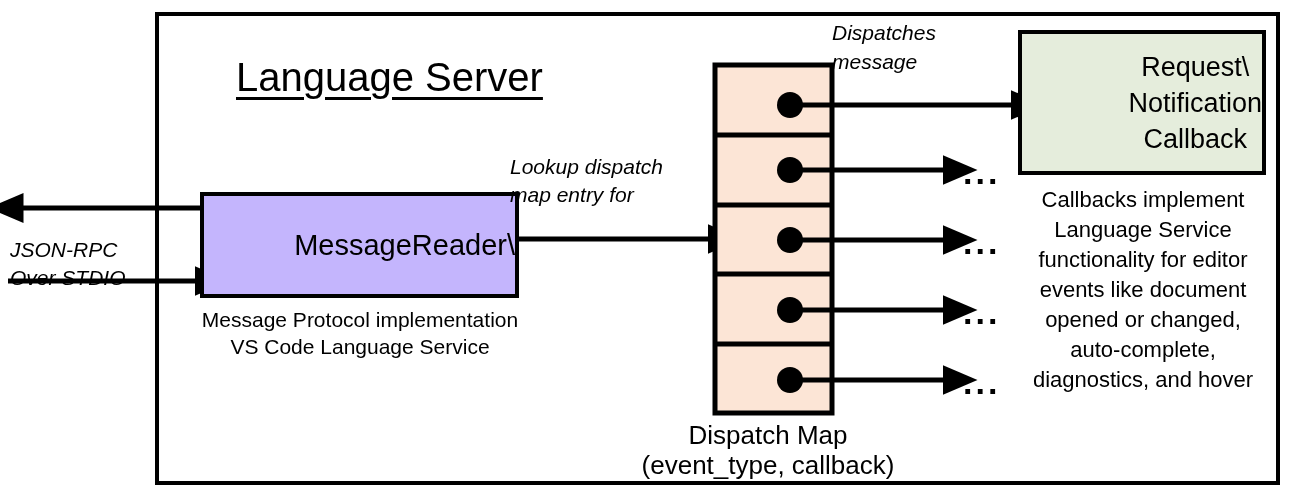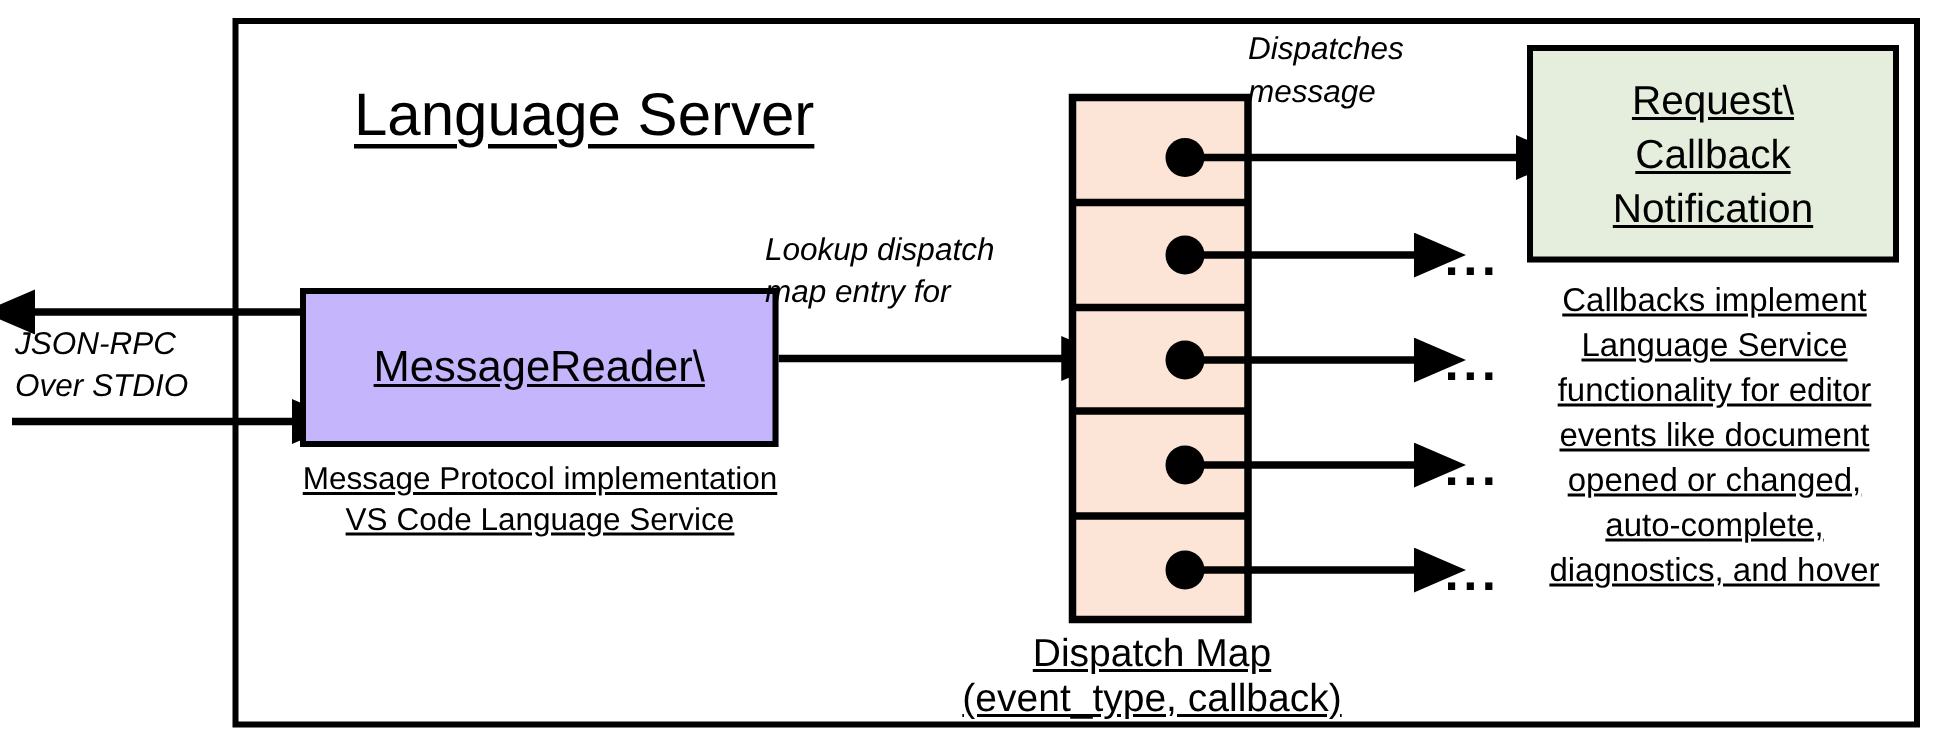--- a/index.html
+++ b/index.html
@@ -52,23 +52,22 @@
     text-underline-offset: 6px;
     text-decoration-thickness: 3px;
   }
 
   
   .box {
     box-sizing: border-box;
     border: 4px solid #000000;
     display: flex;
     align-items: center;
-    justify-content: center;
+    justify-content: flex-end;
     text-align: center;
-    text-decoration: underline;
   }
   .box-reader {
     left: 200px;
     top: 192px;
     width: 319px;
     height: 106px;
     background: #c4b5fd;
     font-size: 29px;
     line-height: 38px;
   }
@@ -80,21 +79,20 @@
     background: #E5EDDC;
     font-size: 27px;
     line-height: 36px;
   }
 
   
   .caption {
     text-align: center;
     font-size: 21px;
     line-height: 27px;
-    text-decoration: underline;
   }
   .caption-reader {
     left: 190px;
     top: 306px;
     width: 340px;
   }
   .caption-dispatch {
     left: 608px;
     top: 420px;
     width: 320px;
@@ -110,21 +108,21 @@
   }
 
   
   .edge-label {
     font-style: italic;
     font-size: 21px;
     line-height: 28px;
   }
   .label-jsonrpc {
     left: 10px;
-    top: 216px;
+    top: 236px;
     width: 165px;
   }
   .label-lookup {
     left: 510px;
     top: 153px;
     width: 190px;
   }
   .label-dispatches {
     left: 832px;
     top: 18px;
@@ -238,22 +236,22 @@
   </div>
 
   <div class="lyr ellipsis" style="left:963px; top:162px; width:50px;">...</div>
   <div class="lyr ellipsis" style="left:963px; top:232px; width:50px;">...</div>
   <div class="lyr ellipsis" style="left:963px; top:302px; width:50px;">...</div>
   <div class="lyr ellipsis" style="left:963px; top:372px; width:50px;">...</div>
 
   <div class="lyr box box-callback">
     <div>
       <div>Request\</div>
+      <div>Notification</div>
       <div>Callback</div>
-      <div>Notification</div>
     </div>
   </div>
 
   <div class="lyr caption caption-callback">
     <div>Callbacks implement</div>
     <div>Language Service</div>
     <div>functionality for editor</div>
     <div>events like document</div>
     <div>opened or changed,</div>
     <div>auto-complete,</div>

